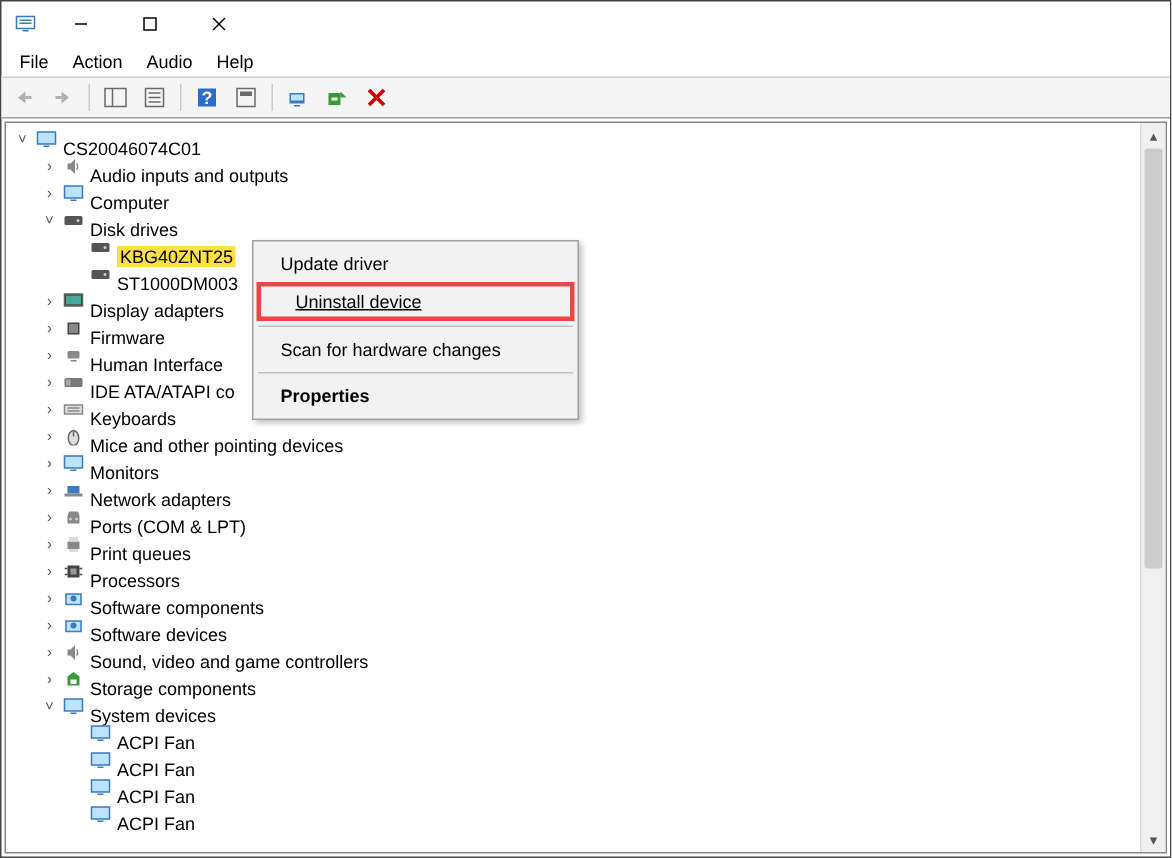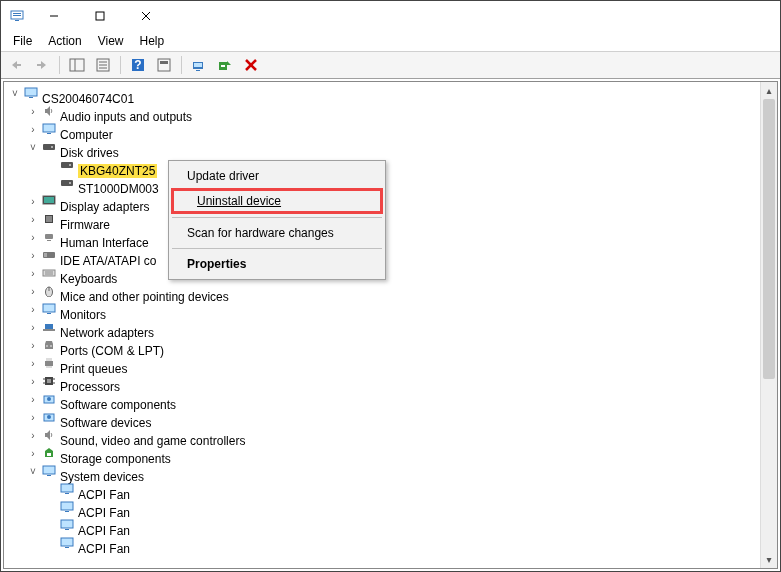--- a/index.html
+++ b/index.html
@@ -62,21 +62,21 @@
             <line x1="1" y1="1" x2="9" y2="9" stroke="#000"></line>
             <line x1="9" y1="1" x2="1" y2="9" stroke="#000"></line>
           </svg>
         </div>
     </div>
   </div>
 
   <div class="menubar">
     <span class="menu-item">File</span>
     <span class="menu-item">Action</span>
-    <span class="menu-item">View</span>
+    <span class="menu-item">Audio</span>
     <span class="menu-item">Help</span>
   </div>
 
   <div class="toolbar">
     <div class="tbtn">
         <svg width="16" height="14">
           <path d="M9 3 L4 7 L9 11 Z" fill="#b0b0b0"></path>
           <rect x="9" y="6" width="4" height="2" fill="#b0b0b0"></rect>
         </svg>
       </div>

